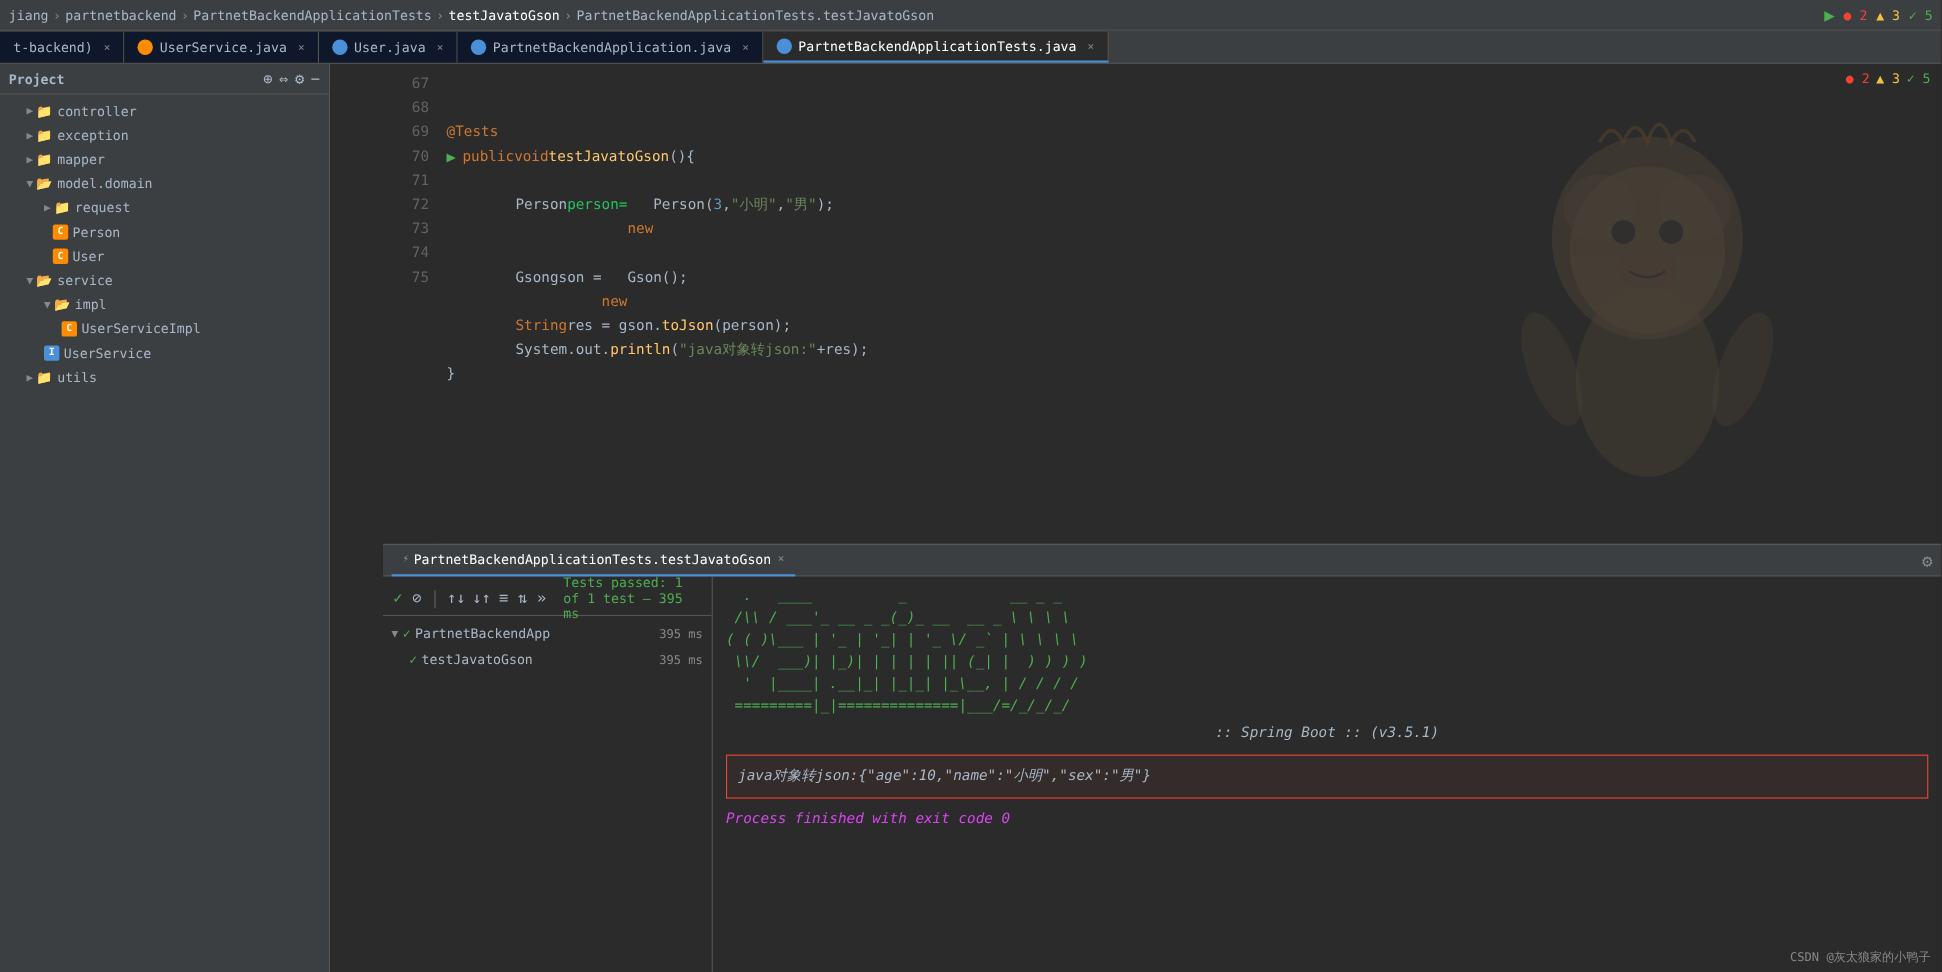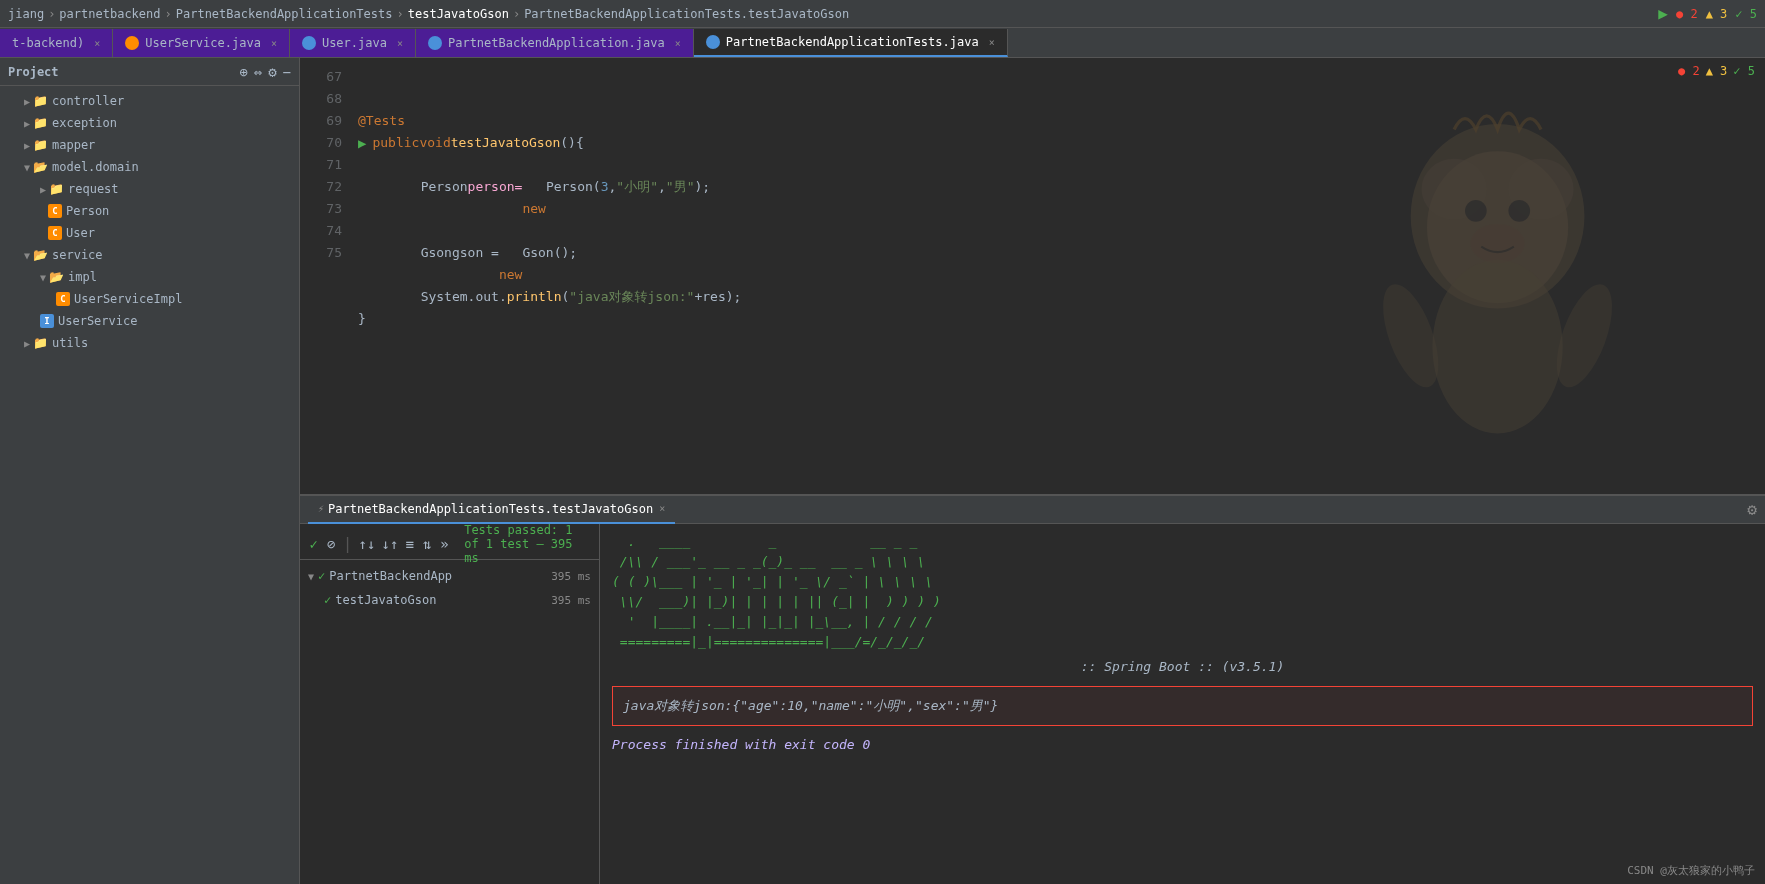--- a/index.html
+++ b/index.html
@@ -56,39 +56,40 @@
       z-index: 10;
     }
     .tab {
       height: 28px;
       padding: 0 12px;
       display: flex;
       align-items: center;
       gap: 6px;
       font-size: 12px;
       color: #a9b7c6;
-      background: #4c1d95;
+      background: #0f172a;
       border-right: 1px solid #555;
       cursor: pointer;
       white-space: nowrap;
     }
     .tab.active {
       background: #2b2b2b;
       color: #fff;
       border-bottom: 2px solid #4a90d9;
     }
     .tab-icon { width: 14px; height: 14px; border-radius: 50%; display: inline-block; }
     .tab-icon.blue { background: #4a90d9; }
     .tab-icon.orange { background: #ff8c00; }
     .tab-close { color: #888; font-size: 10px; margin-left: 4px; }
 
     
     .main-layout {
       display: flex;
       height: calc(884px - 28px - 30px);
+      gap: 48px;
     }
 
     
     .sidebar {
       width: 300px;
       background: #3c3f41;
       border-right: 1px solid #555;
       display: flex;
       flex-direction: column;
       overflow: hidden;
@@ -325,21 +326,21 @@
       margin-bottom: 8px;
     }
     .log-box {
       border: 1px solid #f44336;
       padding: 8px 10px;
       margin: 4px 0;
       background: rgba(244, 67, 54, 0.05);
     }
     .log-line { color: #a9b7c6; font-size: 13px; line-height: 22px; white-space: nowrap; }
     .log-result { color: #a9b7c6; font-size: 13px; line-height: 22px; }
-    .process-finish { color: #c4b5fd; font-size: 13px; margin-top: 8px; }
+    .process-finish { color: #d946ef; font-size: 13px; margin-top: 8px; }
 
     
     .watermark {
       position: absolute;
       bottom: 6px;
       right: 10px;
       font-size: 11px;
       color: #888;
       z-index: 10;
     }
@@ -549,36 +550,43 @@
           <div class="code-line">
             <span class="run-gutter">▶</span>
             <span class="kw-public">public </span>
             <span class="kw-void">void </span>
             <span class="method-name">testJavatoGson</span>
             <span>(){</span>
           </div>
           <div class="code-line">
             <span style="color:#a9b7c6">&nbsp;&nbsp;&nbsp;&nbsp;&nbsp;&nbsp;&nbsp;&nbsp;</span>
             <span style="color:#a9b7c6">Person </span>
-            <span style="color:#f9a8d4">person=</span>
+            <span style="color:#22c55e">person=</span>
             <span class="kw-new">new </span>
             <span style="color:#a9b7c6">Person(</span>
             <span class="number-val">3</span>
             <span style="color:#a9b7c6">,</span>
             <span class="string-val">"小明"</span>
             <span style="color:#a9b7c6">,</span>
             <span class="string-val">"男"</span>
             <span style="color:#a9b7c6">);</span>
           </div>
           <div class="code-line">
             <span style="color:#a9b7c6">&nbsp;&nbsp;&nbsp;&nbsp;&nbsp;&nbsp;&nbsp;&nbsp;</span>
             <span style="color:#a9b7c6">Gson </span>
             <span style="color:#a9b7c6">gson = </span>
             <span class="kw-new">new </span>
             <span style="color:#a9b7c6">Gson();</span>
+          </div>
+          <div class="code-line">
+            <span style="color:#a9b7c6">&nbsp;&nbsp;&nbsp;&nbsp;&nbsp;&nbsp;&nbsp;&nbsp;</span>
+            <span class="kw-string-type">String </span>
+            <span style="color:#a9b7c6">res = gson.</span>
+            <span class="method-name">toJson</span>
+            <span style="color:#a9b7c6">(person);</span>
           </div>
           <div class="code-line">
             <span style="color:#a9b7c6">&nbsp;&nbsp;&nbsp;&nbsp;&nbsp;&nbsp;&nbsp;&nbsp;</span>
             <span style="color:#a9b7c6">System.out.</span>
             <span class="method-name">println</span>
             <span style="color:#a9b7c6">(</span>
             <span class="string-val">"java对象转json:"</span>
             <span style="color:#a9b7c6">+res);</span>
           </div>
           <div class="code-line">

